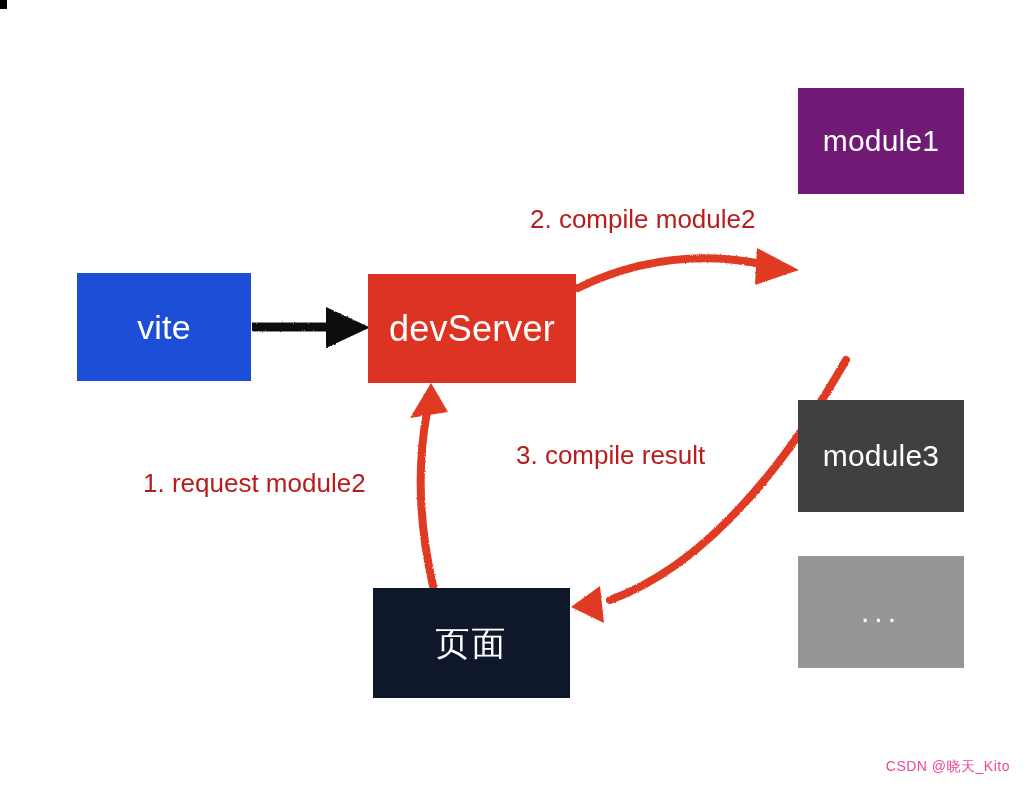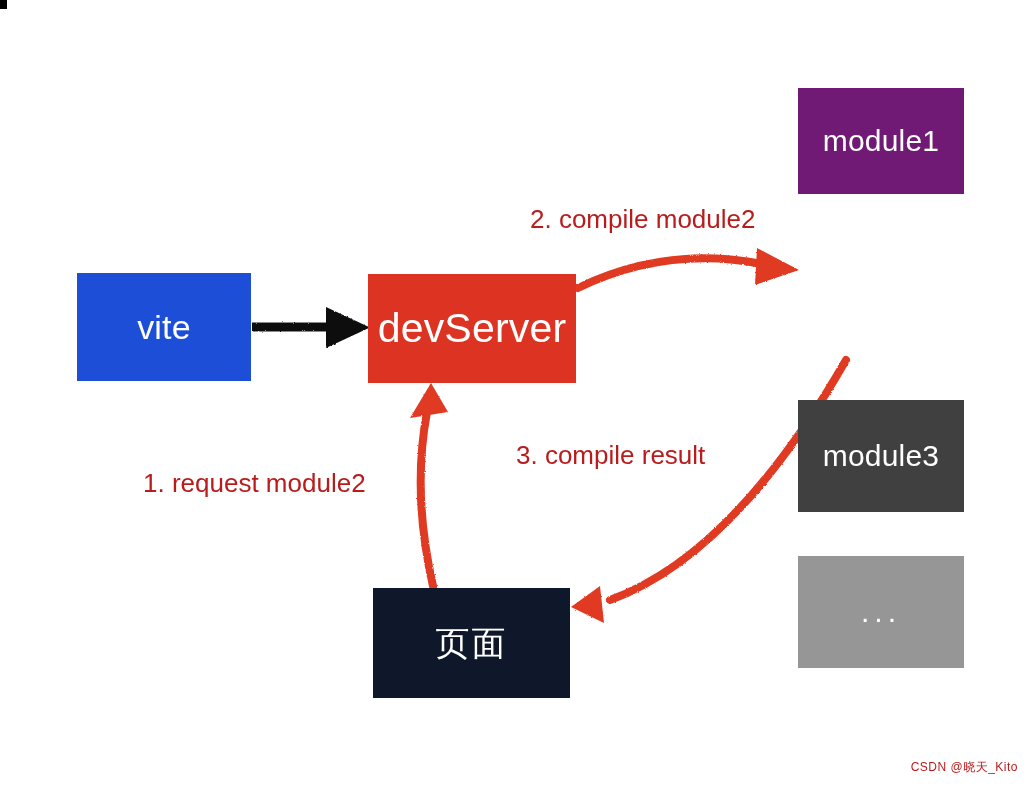--- a/index.html
+++ b/index.html
@@ -42,21 +42,21 @@
   
   #node-vite      { left: 77px;  top: 273px; width: 174px; height: 108px; background: #429bf5; }
   #node-devserver { left: 368px; top: 274px; width: 208px; height: 109px; background: #dd3322; }
   #node-module1   { left: 798px; top: 88px;  width: 166px; height: 106px; background: #969696; }
   #node-module2   { left: 800px; top: 246px; width: 164px; height: 108px; background: #e8862d; }
   #node-module3   { left: 798px; top: 400px; width: 166px; height: 112px; background: #969696; }
   #node-ellipsis  { left: 798px; top: 556px; width: 166px; height: 112px; background: #969696; }
   #node-page      { left: 373px; top: 588px; width: 197px; height: 110px; background: #45a62b; }
 
   #node-vite .node-label      { font-size: 34px; }
-  #node-devserver .node-label { font-size: 41px; text-align: right; }
+  #node-devserver .node-label { font-size: 36px; text-align: right; }
   #node-module1 .node-label,
   #node-module2 .node-label,
   #node-module3 .node-label   { font-size: 30px; }
   #node-ellipsis .node-label  { font-size: 30px; letter-spacing: 5px; }
   #node-page .node-label      { font-size: 34px; letter-spacing: 2px; }
 
   .edge-label {
     position: absolute;
     color: #b91c1c;
     font-size: 26px;
@@ -70,24 +70,24 @@
   #edges {
     position: absolute;
     left: 0;
     top: 0;
     width: 1034px;
     height: 794px;
     pointer-events: none;
   }
   .watermark {
     position: absolute;
-    right: 16px;
+    right: 24px;
     bottom: 18px;
-    color: #b91c1c;
-    font-size: 12px;
+    color: #ec4899;
+    font-size: 14px;
     white-space: nowrap;
     letter-spacing: 0.5px;
   }
 </style>
 </head>
 <body>
 
 <div id="canvas" style="background: rgb(255, 255, 255);">
 
   <div class="corner-mark"></div>

